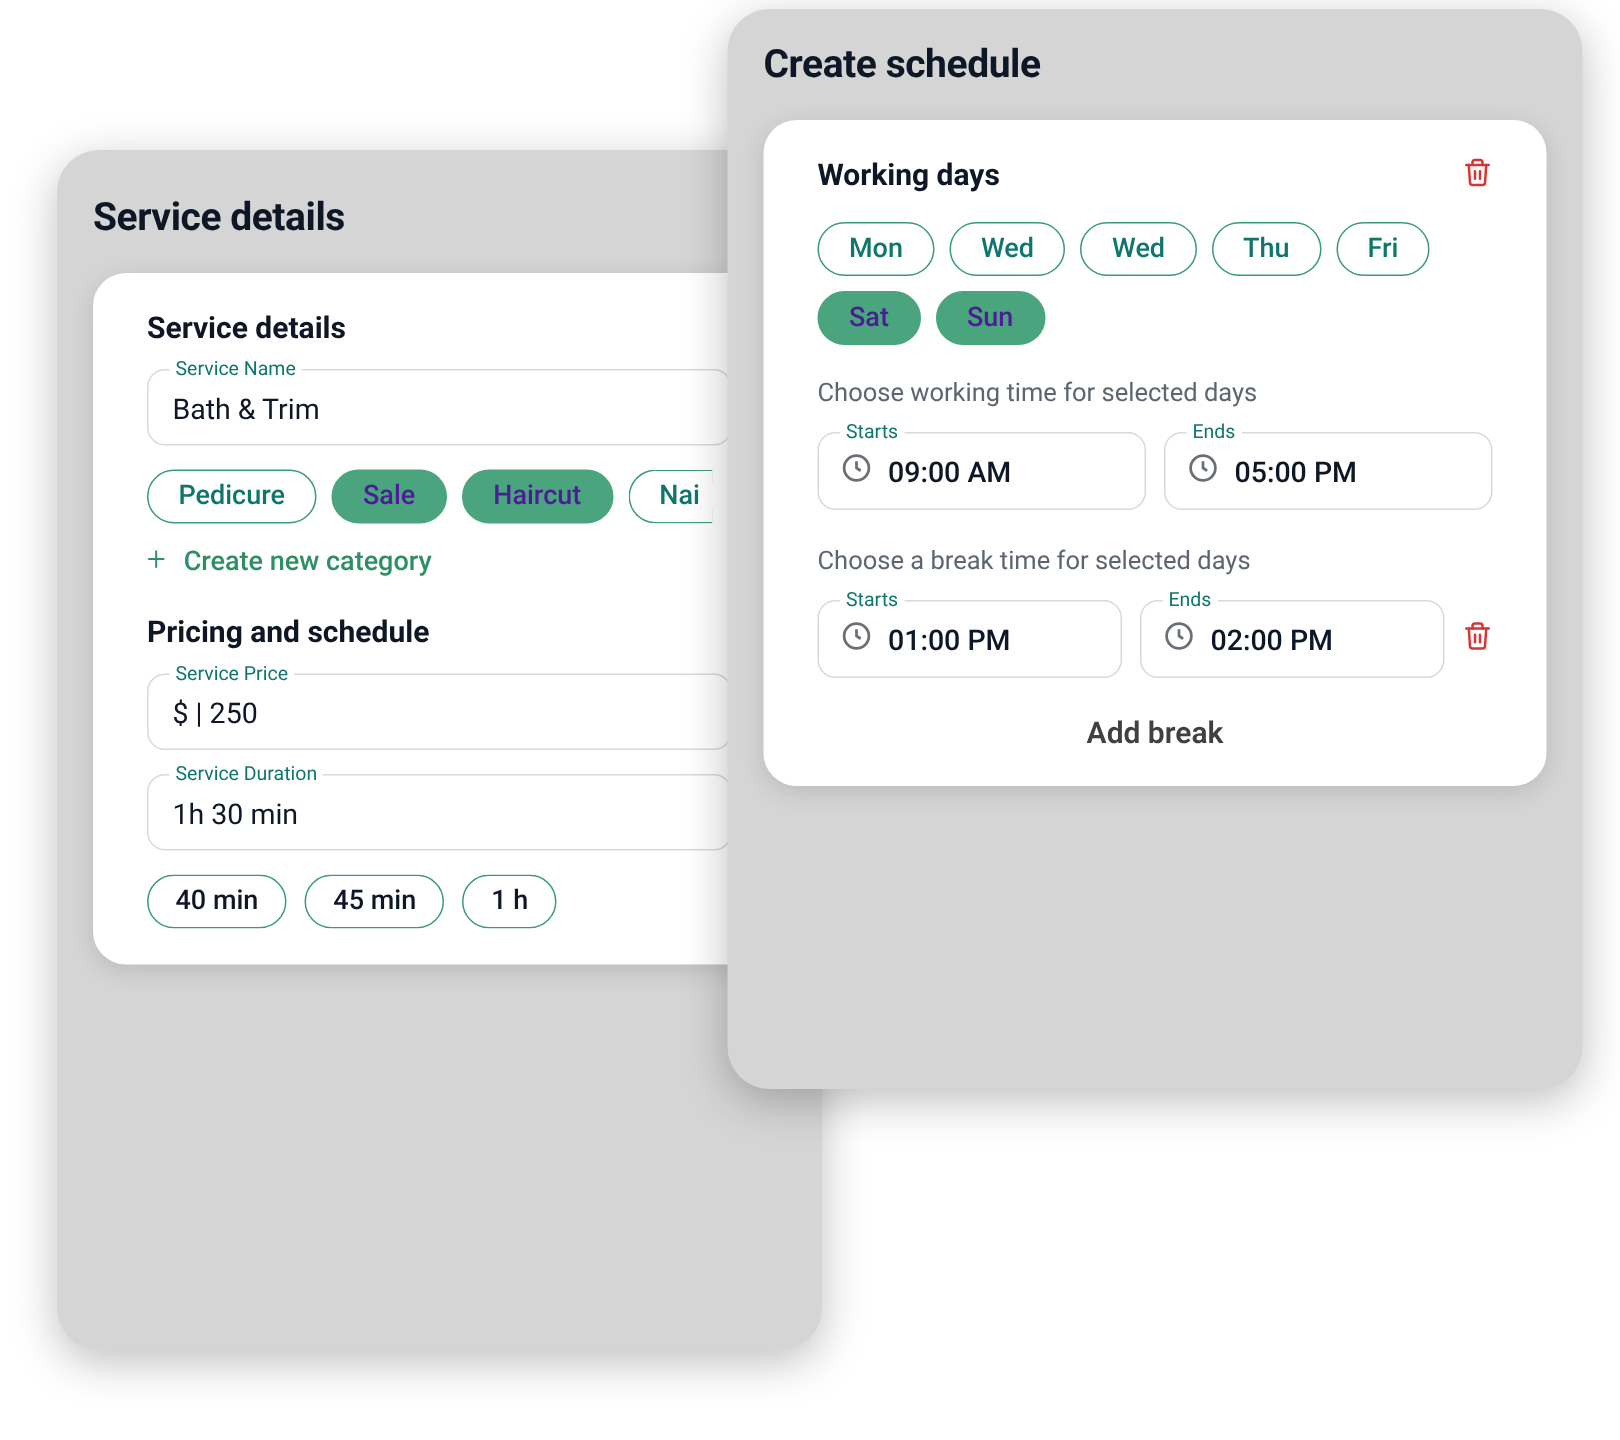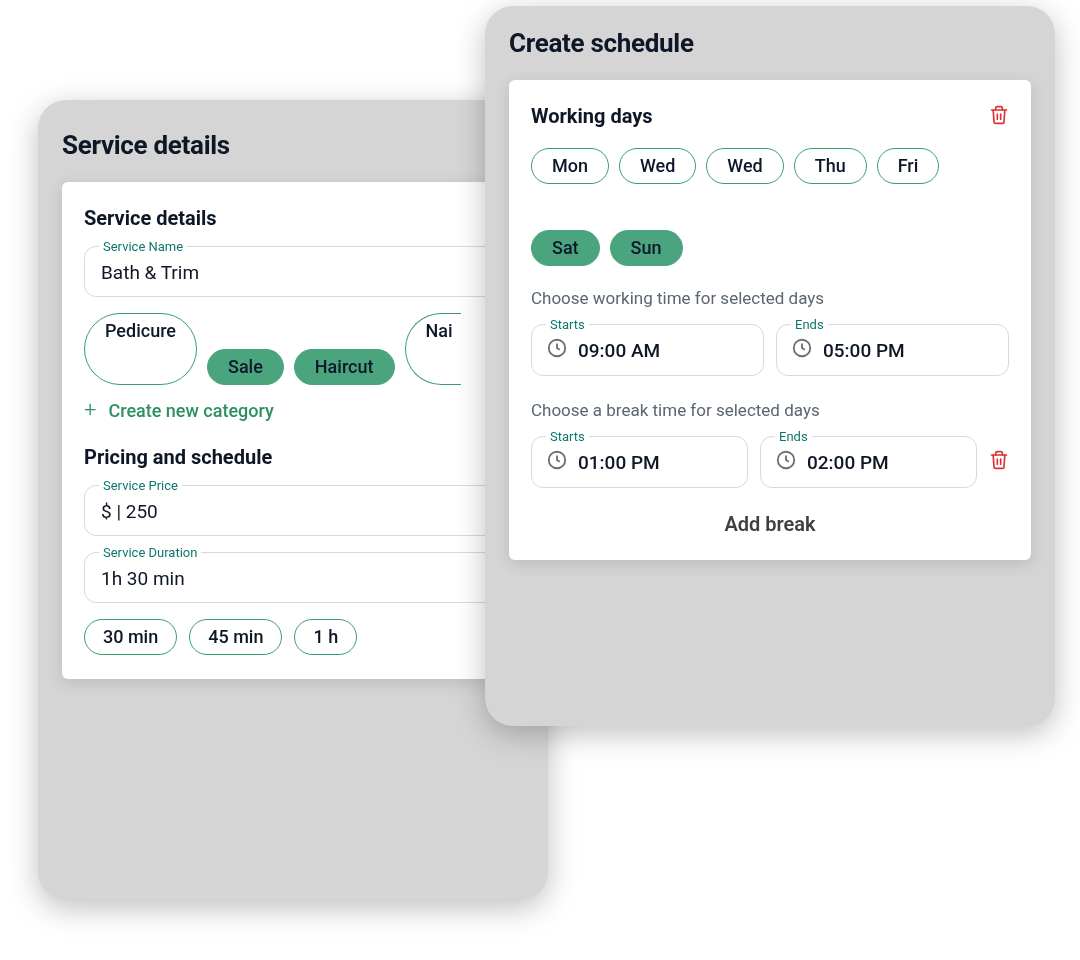--- a/index.html
+++ b/index.html
@@ -33,22 +33,22 @@
   }
   .panel-title {
     font-size: 26px;
     font-weight: 700;
     color: #0e1726;
     margin-bottom: 22px;
     letter-spacing: -0.3px;
   }
   .card {
     background: #fff;
-    border-radius: 6px;
-    padding: 24px 22px;
+    border-radius: 22px;
+    padding: 24px 36px;
     box-shadow: 0 4px 16px rgba(0,0,0,0.12);
   }
   .section-title {
     font-size: 20px;
     font-weight: 700;
     color: #0e1726;
     margin-bottom: 16px;
   }
   .sub-title {
     font-size: 17px;
@@ -78,33 +78,32 @@
   }
   .chips-row {
     display: flex;
     flex-wrap: wrap;
     gap: 10px;
     margin-bottom: 14px;
   }
   .chip {
     border: 1.5px solid #3a9d72;
     background: #fff;
-    color: #0f172a;
+    color: #0f766e;
     font-size: 18px;
     font-weight: 500;
     padding: 8px 20px;
     border-radius: 999px;
     cursor: pointer;
     line-height: 1;
   }
   .chip.selected {
     background: #4aa57e;
-    color: #0f172a;
+    color: #4c1d95;
     border-color: #4aa57e;
-    margin-top: 36px;
   }
   .chip.cut {
     padding-right: 8px;
     border-right: none;
     border-top-right-radius: 0;
     border-bottom-right-radius: 0;
   }
   .create-cat {
     display: flex;
     align-items: center;
@@ -216,21 +215,21 @@
       <div class="input-label">Service Price</div>
       <div class="input-value">$ | 250</div>
     </div>
 
     <div class="input-group">
       <div class="input-label">Service Duration</div>
       <div class="input-value">1h 30 min</div>
     </div>
 
     <div class="duration-chips">
-      <div class="duration-chip">30 min</div>
+      <div class="duration-chip">40 min</div>
       <div class="duration-chip">45 min</div>
       <div class="duration-chip">1 h</div>
 
     </div>
   </div>
 </div>
 
 <div class="panel right">
   <div class="panel-title">Create schedule</div>
   <div class="card">

